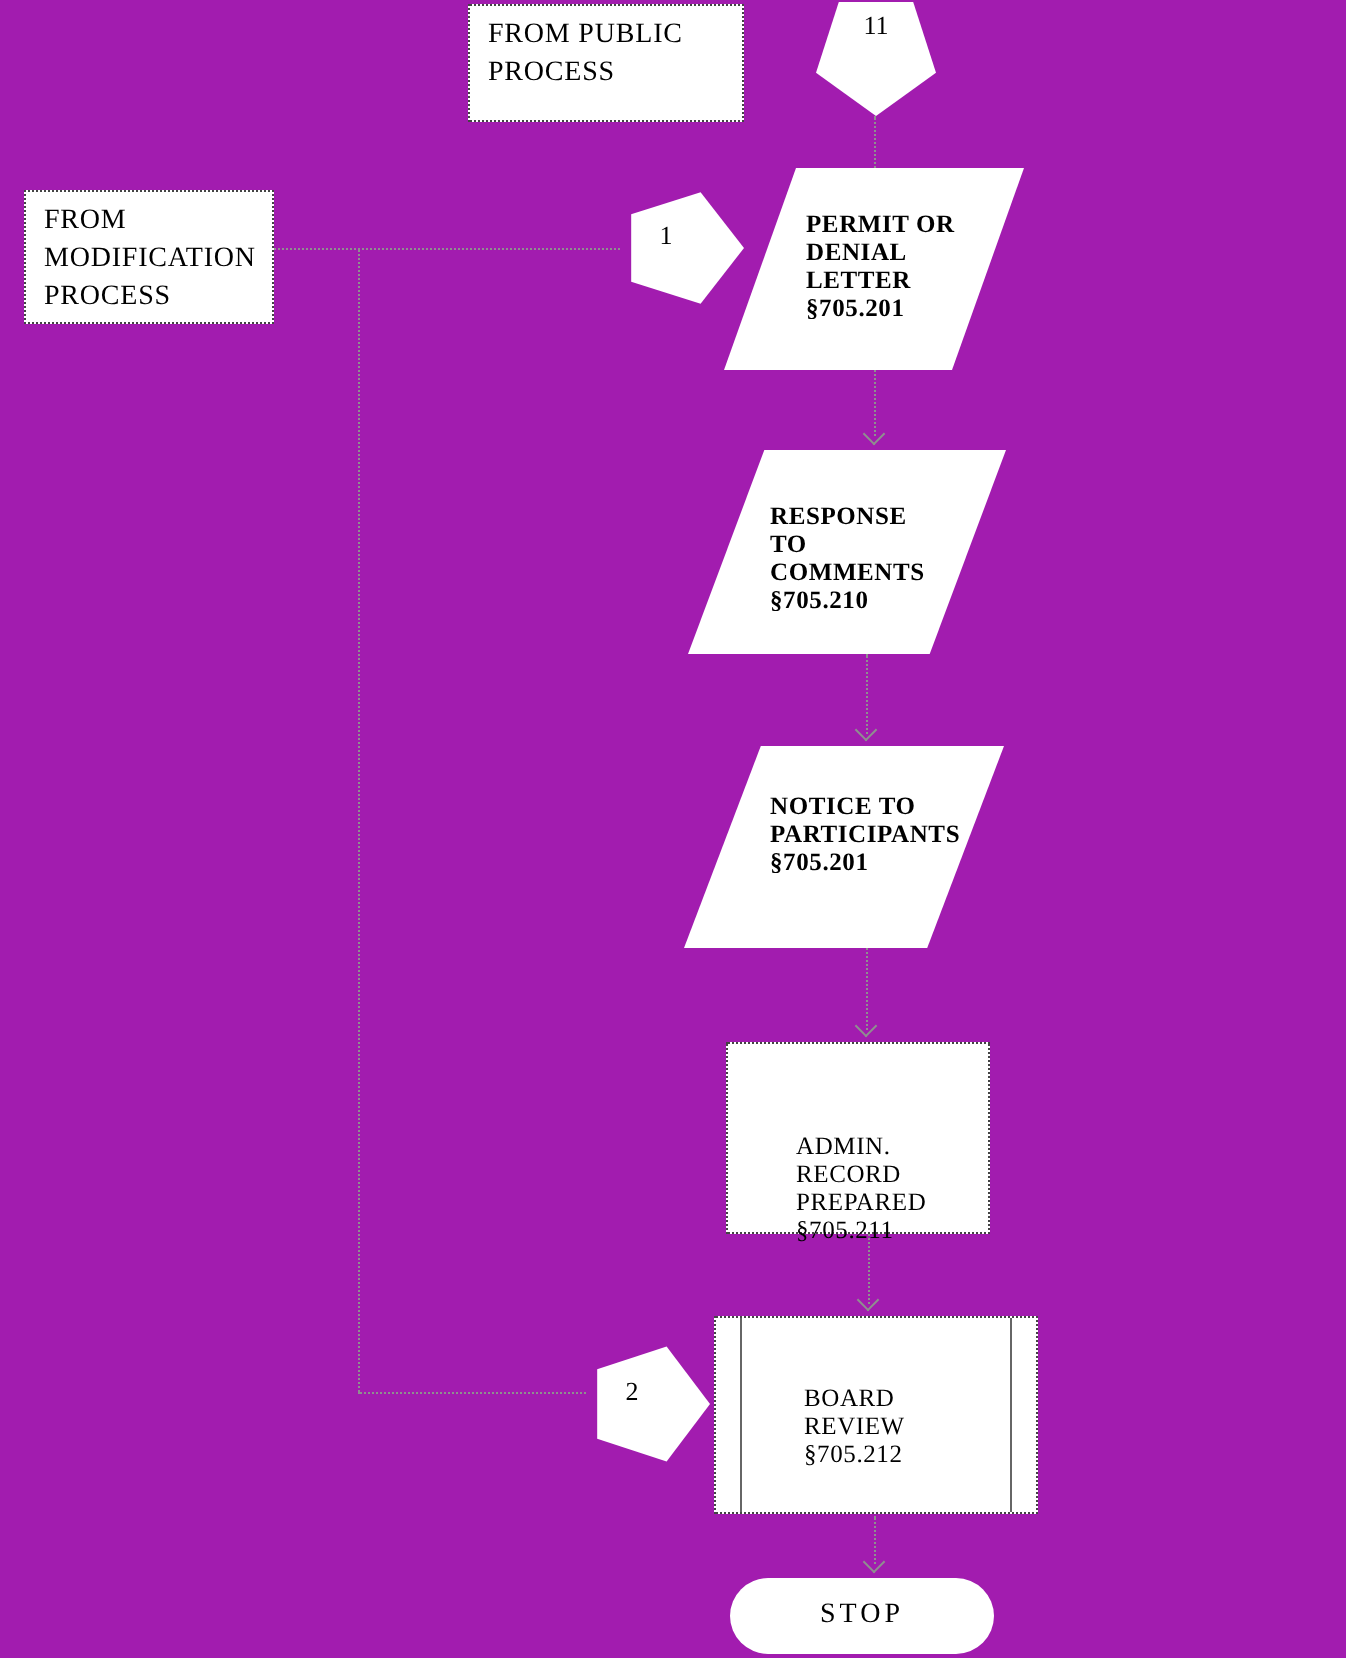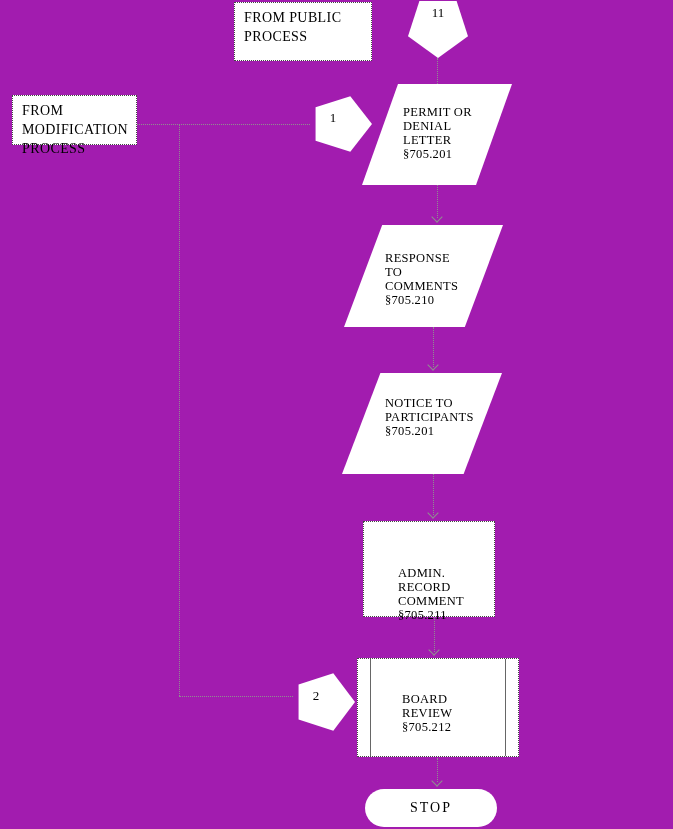--- a/index.html
+++ b/index.html
@@ -7,21 +7,21 @@
     position:relative; width:673px; height:829px; background:#a21caf;
     font-family:"Liberation Serif", serif; color:#000; overflow:hidden;
   }
   
   .labelbox {
     position:absolute; background:#ffffff; border:1px dotted #444;
     font-size:14px; line-height:19px; letter-spacing:.4px;
     padding:5px 0 0 9px; box-sizing:border-box; white-space:nowrap;
   }
   .para { position:absolute; background:#ffffff; }
-  .para-skew { clip-path: polygon(24% 0, 100% 0, 76% 100%, 0 100%); }
+  .para-skew { clip-path: polygon(24% 0, 100% 0, 76% 100%, 0 100%); font-weight: bold; }
   .shape-text {
     position:absolute; font-size:12.5px; line-height:14px; letter-spacing:.3px;
     white-space:nowrap;
   }
   .rectbox {
     position:absolute; background:#ffffff; border:1px dotted #444; box-sizing:border-box;
   }
   .predef-line {
     position:absolute; top:0; bottom:0; width:0; border-left:1px solid #666;
   }
@@ -61,21 +61,21 @@
   <div class="arrow-down" style="left:433px;top:777px;"></div>
   <div class="hline" style="left:136px;top:124px;width:174px;"></div>
   <div class="vline" style="left:179px;top:124px;height:572px;"></div>
   <div class="hline" style="left:179px;top:696px;width:114px;"></div>
 
   <div class="labelbox" style="left:234px;top:2px;width:138px;height:59px;">
     <div>FROM PUBLIC</div>
     <div>PROCESS</div>
   </div>
 
-  <div class="labelbox" style="left:12px;top:95px;width:125px;height:50px;">
+  <div class="labelbox" style="left:12px;top:95px;width:125px;height:67px;">
     <div>FROM</div>
     <div>MODIFICATION</div>
     <div>PROCESS</div>
   </div>
 
   <div class="pent pent-down" style="left:408px;top:1px;width:60px;height:57px;">
     <div class="pent-label" style="left:0;right:0;top:4px;text-align:center;">11</div>
   </div>
 
   <div class="pent pent-right" style="left:310px;top:95px;width:62px;height:58px;">
@@ -109,21 +109,21 @@
       <div>NOTICE TO</div>
       <div>PARTICIPANTS</div>
       <div>§705.201</div>
     </div>
   </div>
 
   <div class="rectbox" style="left:363px;top:521px;width:132px;height:96px;">
     <div class="shape-text" style="left:34px;top:8px;margin-top:36px;">
       <div>ADMIN.</div>
       <div>RECORD</div>
-      <div>COMMENT</div>
+      <div>PREPARED</div>
       <div>§705.211</div>
     </div>
   </div>
 
   <div class="rectbox" style="left:357px;top:658px;width:162px;height:99px;">
     <div class="predef-line" style="left:12px;"></div>
     <div class="predef-line" style="right:12px;"></div>
     <div class="shape-text" style="left:44px;top:33px;">
       <div>BOARD</div>
       <div>REVIEW</div>

